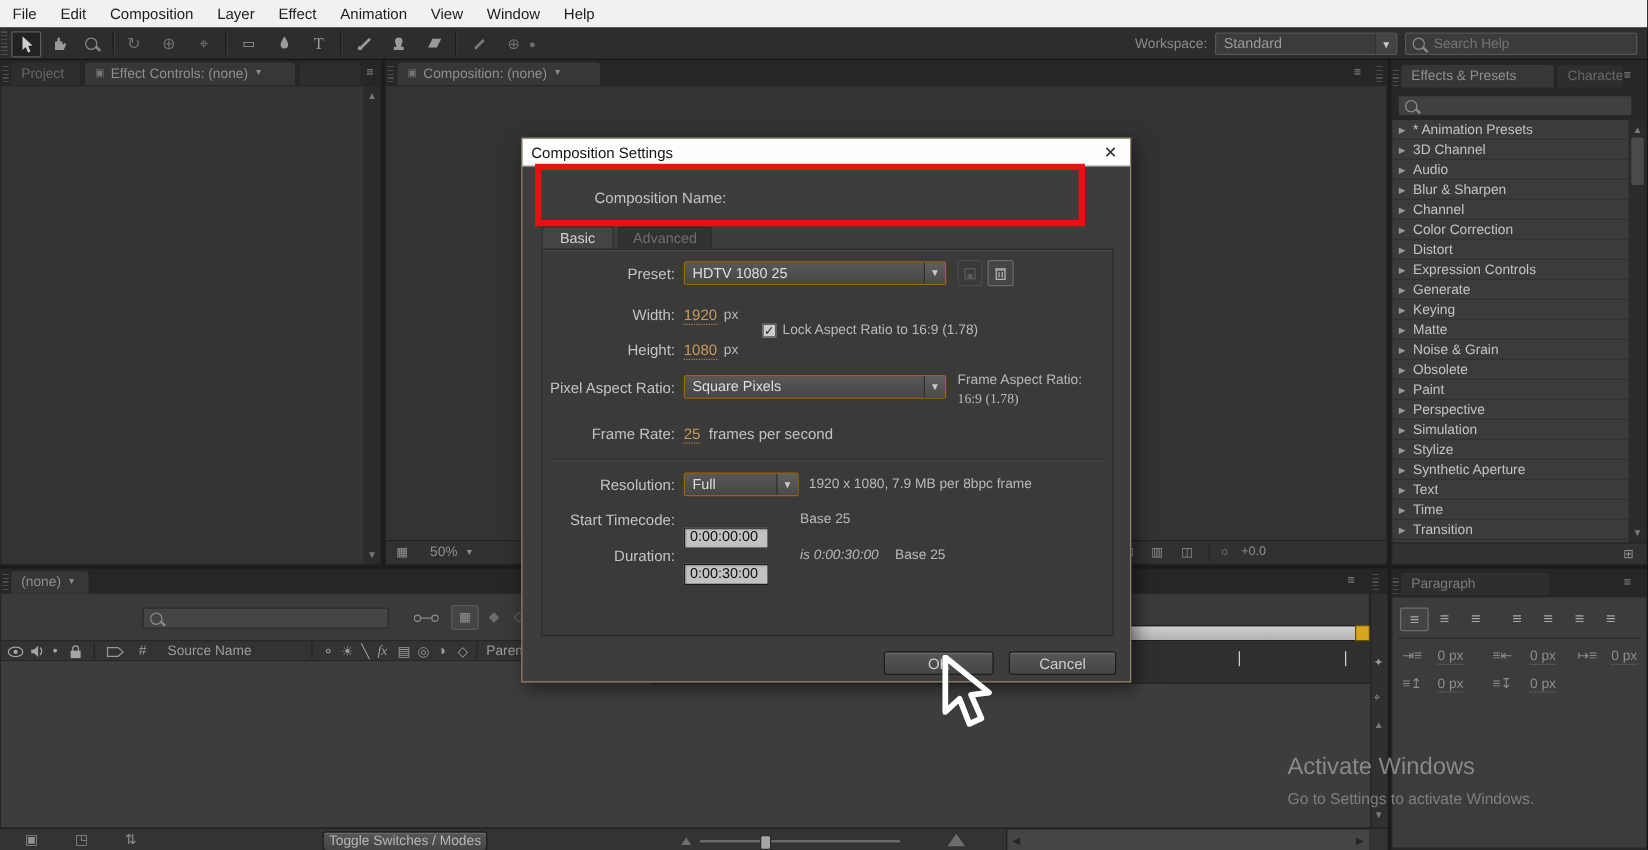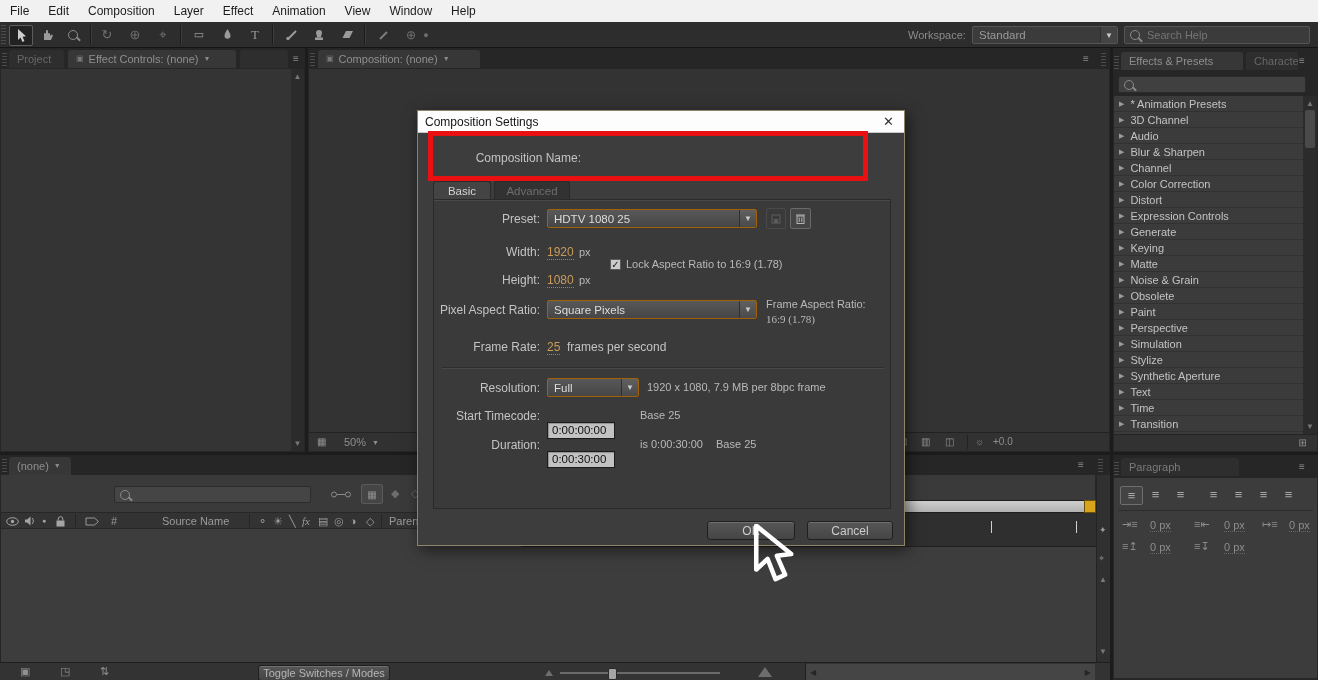--- a/index.html
+++ b/index.html
@@ -343,21 +343,21 @@
         <span class="abs" style="left:41px;top:4px;font-size:7px;color:#a5a5a5;">●</span>
         <svg class="abs" style="left:55px;top:3px;" width="9" height="11">
             <rect x="0.5" y="4.5" width="8" height="6" fill="#a5a5a5"></rect>
             <path d="M2.2 4.5V3a2.3 2.3 0 014.6 0v1.5" fill="none" stroke="#a5a5a5"></path>
           </svg>
         <div class="abs" style="left:74px;top:1px;width:1px;height:13px;background:#252525;"></div>
         <svg class="abs" style="left:84px;top:4px;" width="15" height="9">
             <path d="M1 1h8.5l4 3.5-4 3.5H1z" fill="none" stroke="#999"></path>
           </svg>
         <span class="hdrtxt" style="left:110px;top:2px;">#</span>
-        <span class="hdrtxt" style="left:133px;top:2px;margin-left:28px;">Source Name</span>
+        <span class="hdrtxt" style="left:133px;top:2px;">Source Name</span>
         <div class="abs" style="left:248px;top:1px;width:1px;height:13px;background:#252525;"></div>
         <span class="hdrtxt" style="left:257px;top:2px;color:#9b9b9b;">⚬</span>
         <span class="hdrtxt" style="left:272px;top:2px;">☀</span>
         <span class="hdrtxt" style="left:288px;top:2px;">╲</span>
         <span class="hdrtxt" style="left:301px;top:2px;font-style:italic;font-family:'Liberation Serif',serif;">fx</span>
         <span class="hdrtxt" style="left:317px;top:2px;">▤</span>
         <span class="hdrtxt" style="left:333px;top:2px;">◎</span>
         <span class="hdrtxt" style="left:349px;top:2px;">◑</span>
         <span class="hdrtxt" style="left:365px;top:2px;">◇</span>
         <div class="abs" style="left:380px;top:1px;width:1px;height:13px;background:#252525;"></div>
@@ -437,20 +437,24 @@
       <span class="abs picon" style="left:148px;top:40px;">↦≡</span>
       <span class="abs pval" style="left:175px;top:41px;border-bottom:1px dotted #666;">0 px</span>
 
       <span class="abs picon" style="left:8px;top:62px;">≡↥</span>
       <span class="abs pval" style="left:36px;top:63px;border-bottom:1px dotted #666;">0 px</span>
       <span class="abs picon" style="left:80px;top:62px;">≡↧</span>
       <span class="abs pval" style="left:110px;top:63px;border-bottom:1px dotted #666;">0 px</span>
     </div>
   </div>
 
+  <div class="abs" style="left:1030px;top:603px;z-index:8;opacity:.8;">
+    <div style="font-size:19px;color:#9c9c9c;">Activate Windows</div>
+    <div style="font-size:12.5px;color:#8f8f8f;margin-top:7px;">Go to Settings to activate Windows.</div>
+  </div>
 
   <div class="abs" style="left:417px;top:110px;width:488px;height:436px;background:#3d3d3d;border:1px solid #8f8468;
        box-shadow:3px 4px 14px rgba(0,0,0,.55);z-index:10;box-sizing:border-box;">
 
     <div class="abs" style="left:0;top:0;width:100%;height:22px;background:#fdfdfd;border-bottom:1px solid #c9c9c9;box-sizing:border-box;">
       <span class="abs" style="left:7px;top:4px;font-size:12px;color:#141414;">Composition Settings</span>
       <span class="abs" style="right:10px;top:3px;font-size:13px;color:#333;">✕</span>
     </div>
 
     <div class="lbl" style="left:43px;top:40px;width:120px;">Composition Name:</div>
@@ -515,21 +519,21 @@
         <span class="arr">▼</span>
       </div>
       <span class="info" style="left:213px;top:181px;">1920 x 1080, 7.9 MB per 8bpc frame</span>
 
       <div class="lbl" style="left:0;top:209px;width:106px;">Start Timecode:</div>
       <div class="tcfield" style="left:113px;top:206px;width:68px;height:17px;">0:00:00:00</div>
       <span class="info" style="left:206px;top:209px;">Base 25</span>
 
       <div class="lbl" style="left:0;top:238px;width:106px;">Duration:</div>
       <div class="tcfield" style="left:113px;top:235px;width:68px;height:17px;">0:00:30:00</div>
-      <span class="info" style="left:206px;top:238px;">is 0:00:30:00</span>
+      <span class="info" style="left:206px;top:238px;font-style:italic;">is 0:00:30:00</span>
       <span class="info" style="left:282px;top:238px;">Base 25</span>
     </div>
 
     <div class="btn" style="left:289px;top:410px;width:86px;height:17px;">OK</div>
     <div class="btn" style="left:389px;top:410px;width:84px;height:17px;">Cancel</div>
   </div>
 
   <div class="abs" style="left:428px;top:131px;width:440px;height:50px;border:5px solid #e81010;z-index:12;box-sizing:border-box;"></div>
 
   <svg class="abs" style="left:750px;top:524px;z-index:13;" width="58" height="70" viewBox="0 0 32 40">

